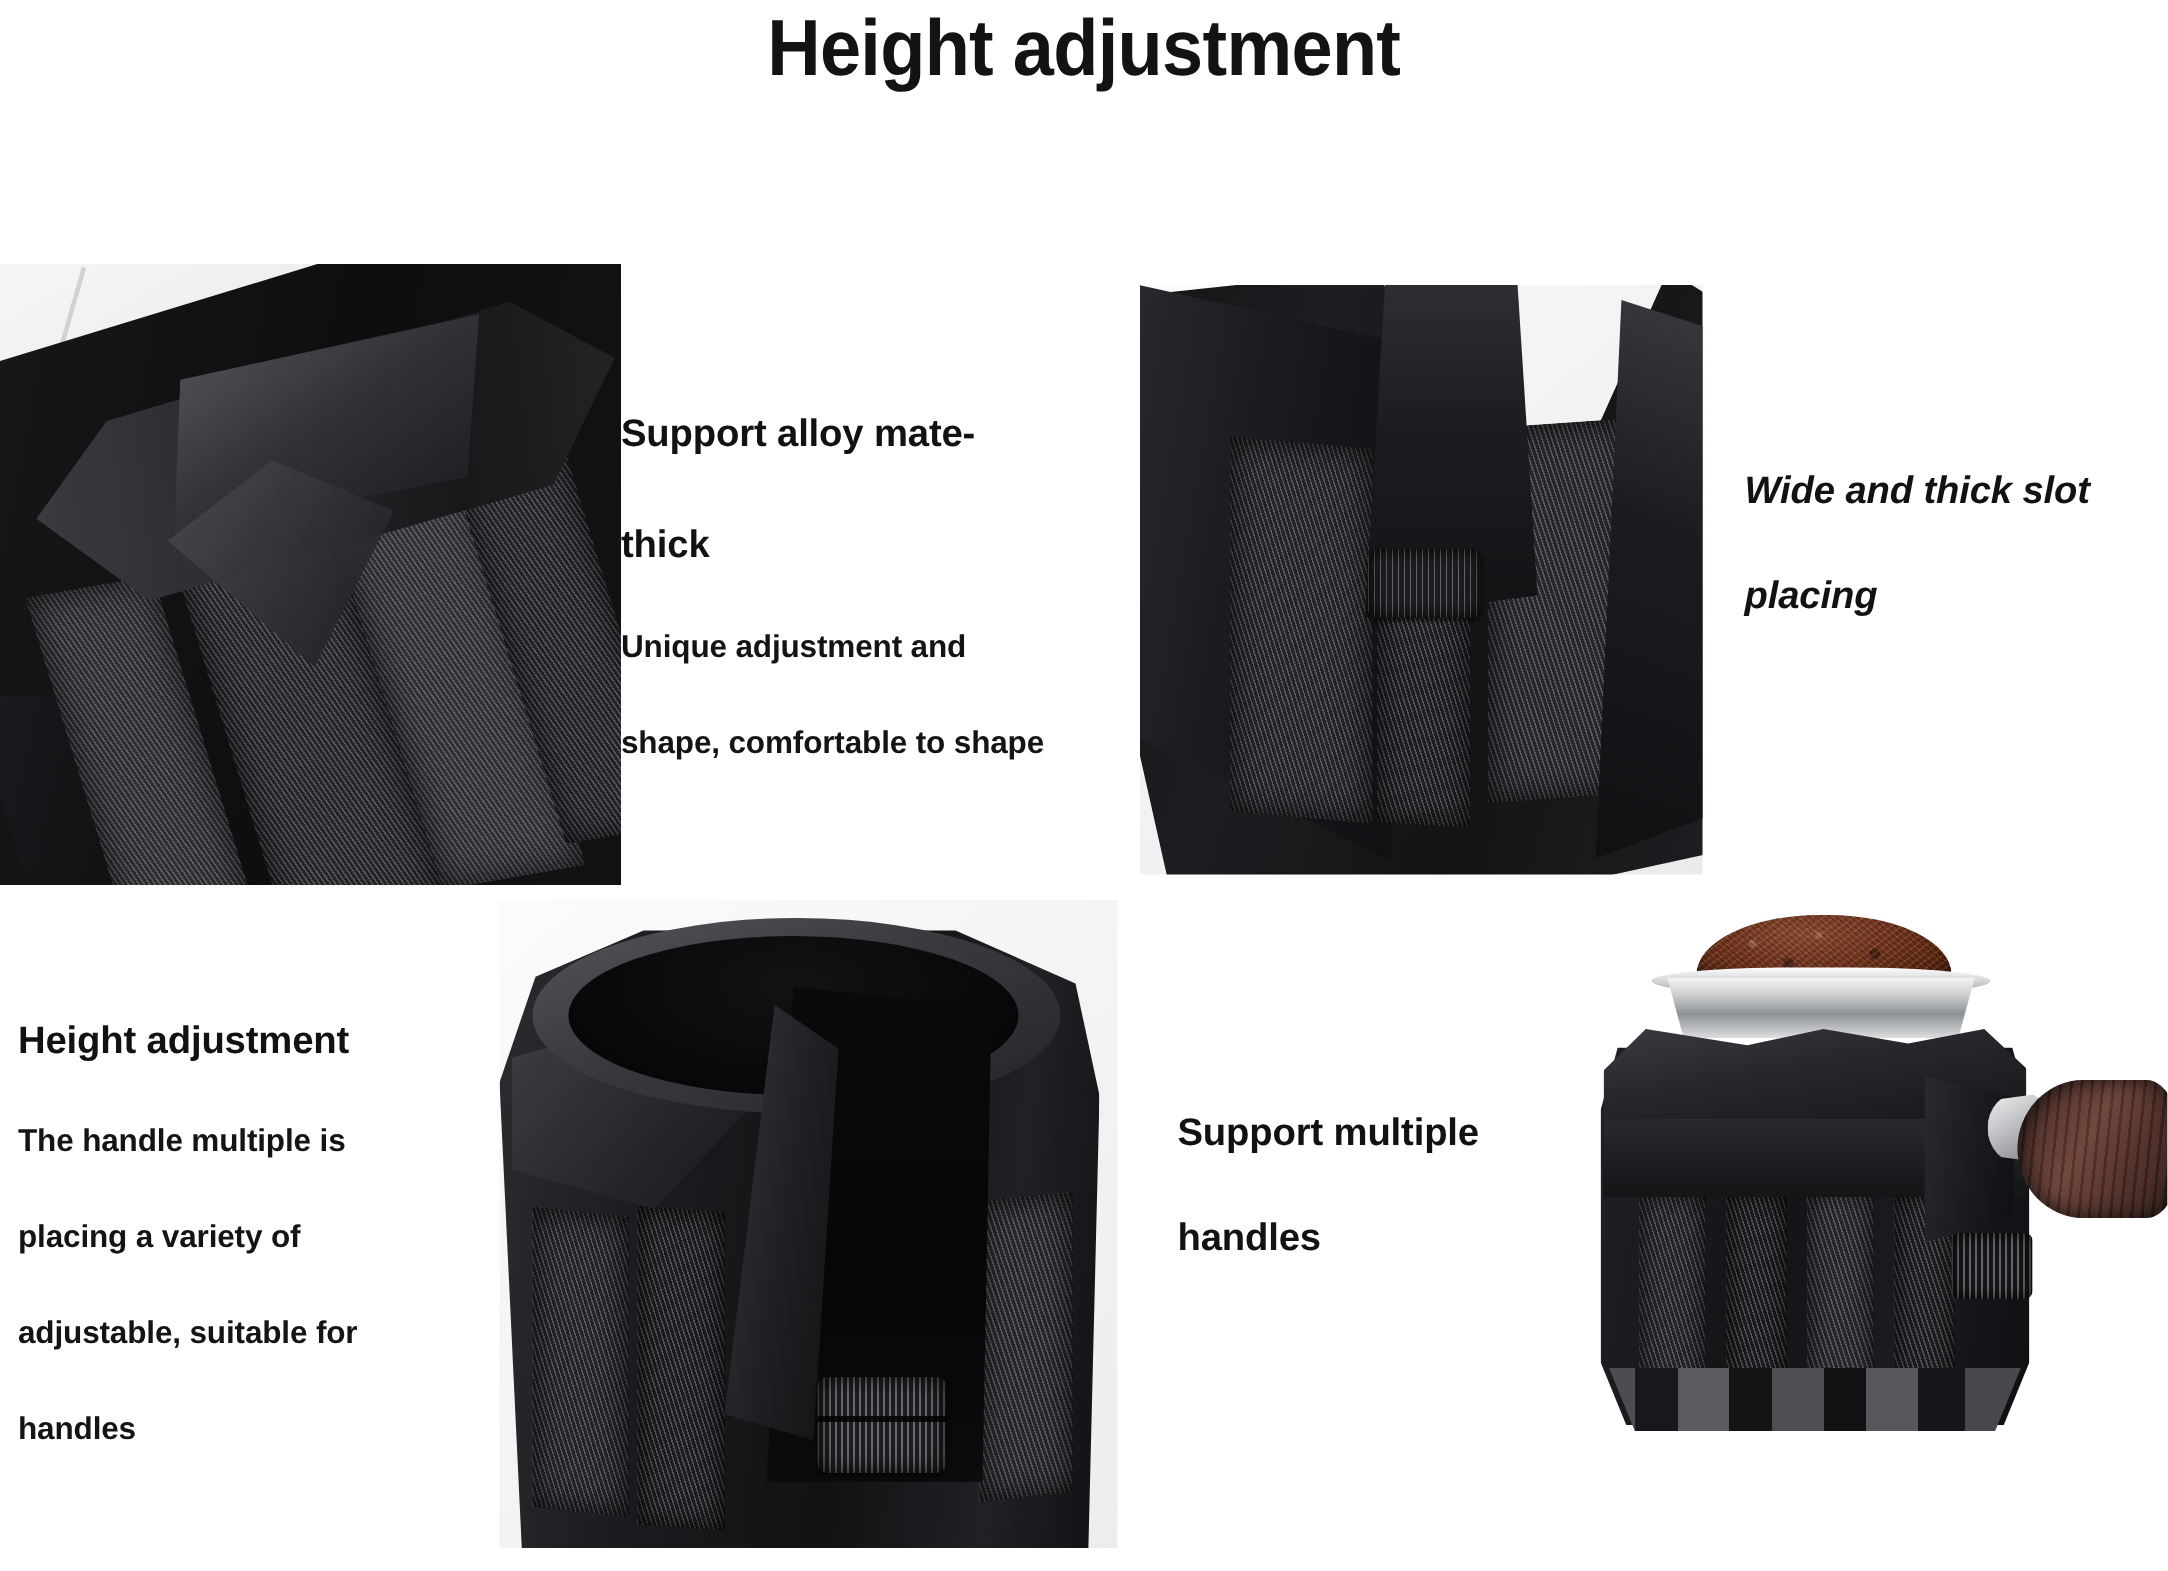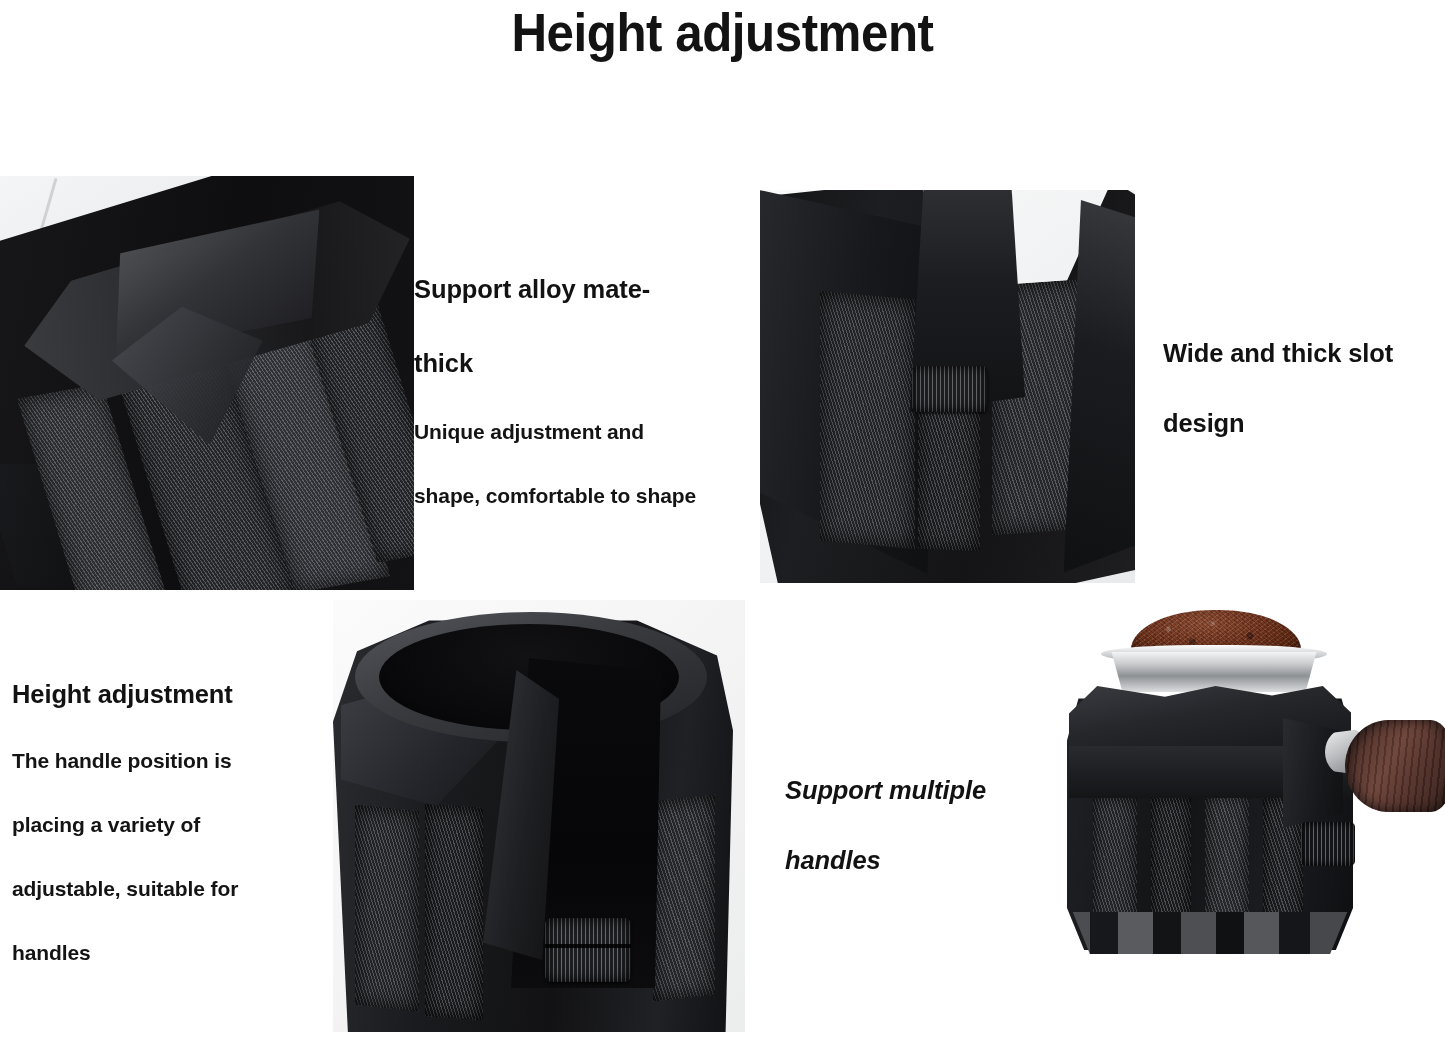--- a/index.html
+++ b/index.html
@@ -335,25 +335,25 @@
   .cap-body {
     font-size: 21px;
     font-weight: 700;
     color: #141414;
     line-height: 64px;
     letter-spacing: -0.1px;
   }
 
   #cap-aluminum { left: 414px; top: 252px; width: 320px; }
   #cap-aluminum .cap-head { line-height: 74px; }
-  #cap-slot      { left: 1163px; top: 318px; width: 280px; }
+  #cap-slot      { left: 1163px; top: 292px; width: 280px; font-style: italic; }
   #cap-slot .cap-head { line-height: 70px; }
   #cap-height    { left: 12px;  top: 667px; width: 320px; }
   #cap-height .cap-head { line-height: 54px; margin-bottom: 8px; }
-  #cap-support   { left: 785px; top: 755px; width: 260px; font-style: italic; }
+  #cap-support   { left: 785px; top: 720px; width: 260px; }
   #cap-support .cap-head { line-height: 70px; }
 </style>
 </head>
 <body>
 
 <div class="page-title">Height adjustment</div>
 
 <div class="panel" id="panel-top-left">
   <div class="bg-line"></div>
   <div class="body"></div>
@@ -381,26 +381,26 @@
   <div class="knurl-band kb-a"></div>
   <div class="knurl-band kb-b"></div>
   <div class="knurl-band kb-c"></div>
   <div class="slotwall"></div>
   <div class="rightwing"></div>
   <div class="screw2"></div>
 </div>
 
 <div class="caption" id="cap-slot">
   <div class="cap-head">Wide and thick slot</div>
-  <div class="cap-head">design</div>
+  <div class="cap-head">placing</div>
 </div>
 
 <div class="caption" id="cap-height">
   <div class="cap-head">Height adjustment</div>
-  <div class="cap-body">The handle position is</div>
+  <div class="cap-body">The handle multiple is</div>
   <div class="cap-body">placing a variety of</div>
   <div class="cap-body">adjustable, suitable for</div>
   <div class="cap-body">handles</div>
 </div>
 
 <div class="panel" id="panel-bottom-center">
   <div class="cup"></div>
   <div class="knurl-band kb-1"></div>
   <div class="knurl-band kb-2"></div>
   <div class="knurl-band kb-3"></div>

